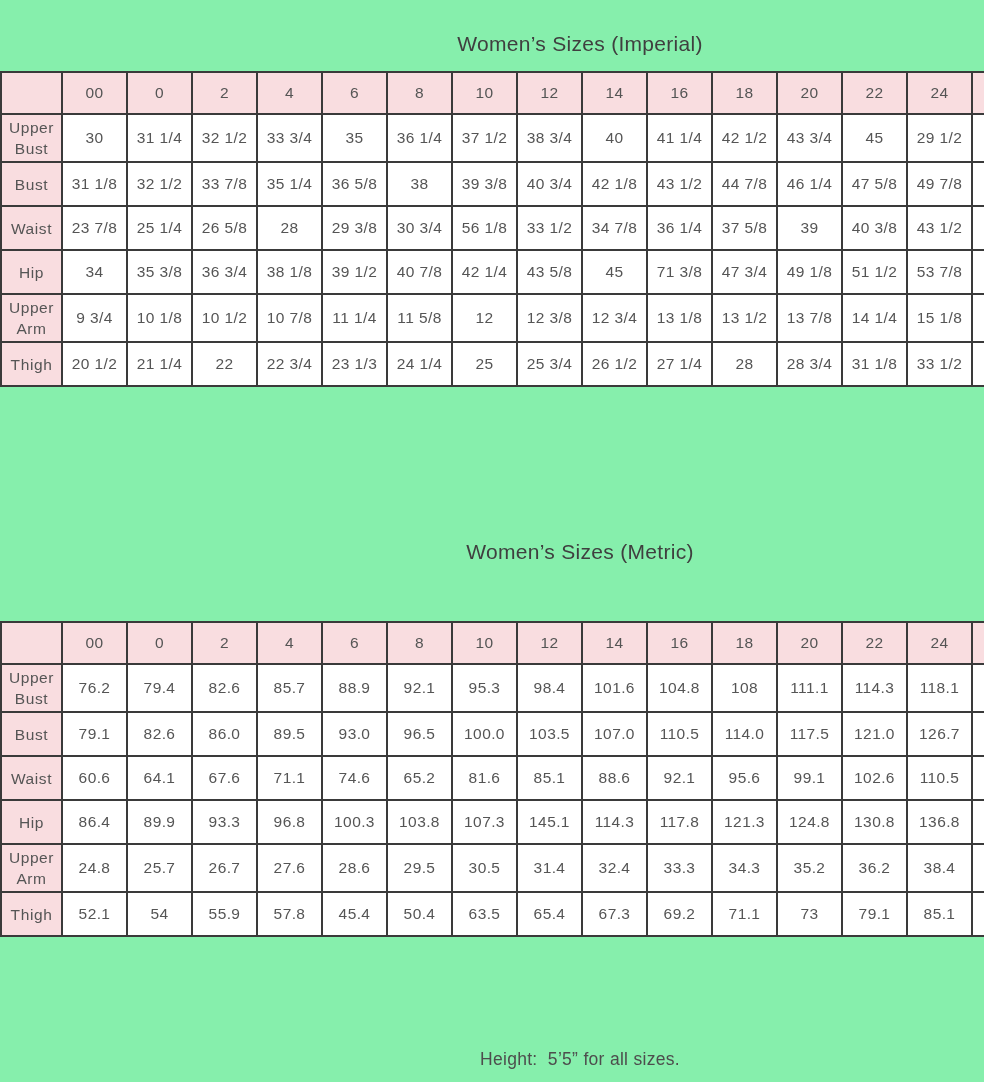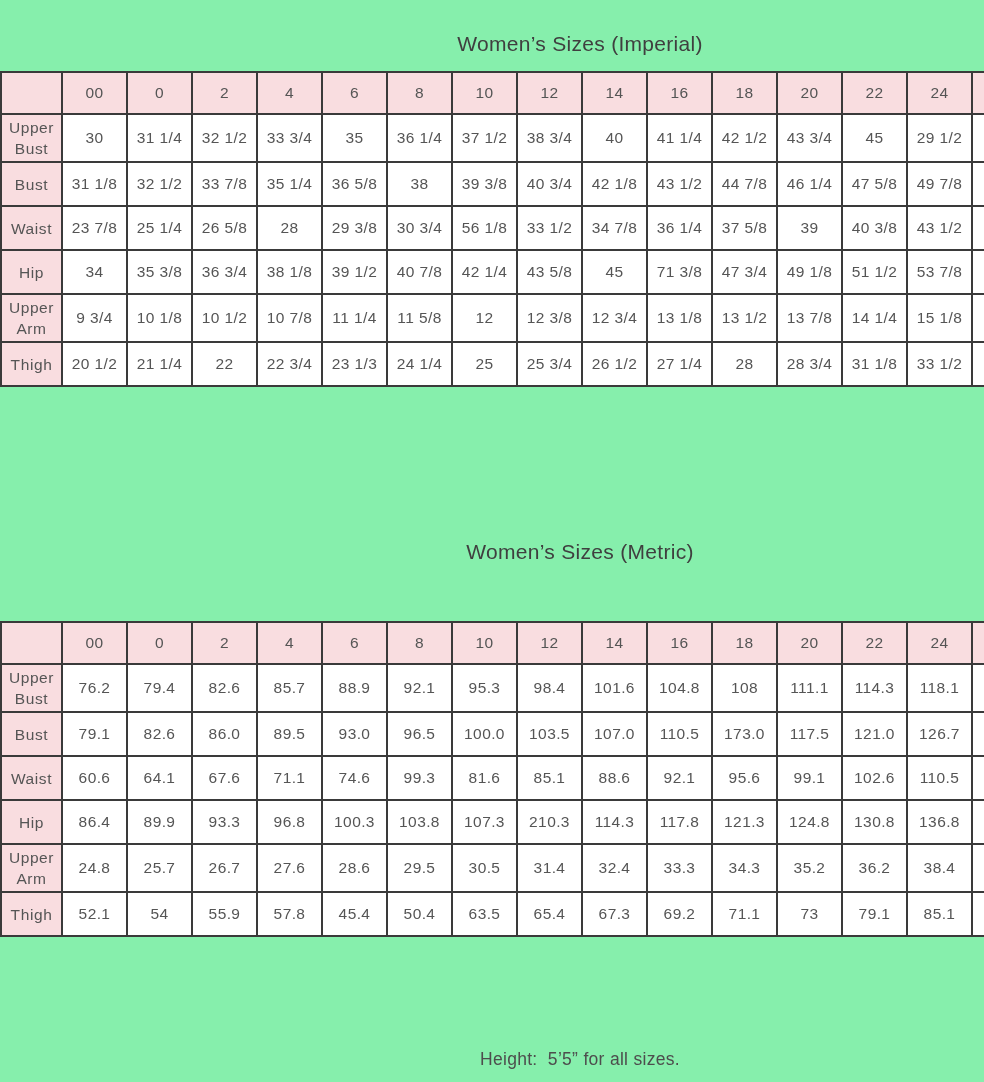--- a/index.html
+++ b/index.html
@@ -303,54 +303,54 @@
             <td>79.1</td>
             <td>82.6</td>
             <td>86.0</td>
             <td>89.5</td>
             <td>93.0</td>
             <td>96.5</td>
             <td>100.0</td>
             <td>103.5</td>
             <td>107.0</td>
             <td>110.5</td>
-            <td>173.0</td>
+            <td>114.0</td>
             <td>117.5</td>
             <td>121.0</td>
             <td>126.7</td>
             <td></td>
           </tr>
           <tr>
             <td class="row-label">Waist</td>
             <td>60.6</td>
             <td>64.1</td>
             <td>67.6</td>
             <td>71.1</td>
             <td>74.6</td>
-            <td>99.3</td>
+            <td>65.2</td>
             <td>81.6</td>
             <td>85.1</td>
             <td>88.6</td>
             <td>92.1</td>
             <td>95.6</td>
             <td>99.1</td>
             <td>102.6</td>
             <td>110.5</td>
             <td></td>
           </tr>
           <tr>
             <td class="row-label">Hip</td>
             <td>86.4</td>
             <td>89.9</td>
             <td>93.3</td>
             <td>96.8</td>
             <td>100.3</td>
             <td>103.8</td>
             <td>107.3</td>
-            <td>210.3</td>
+            <td>145.1</td>
             <td>114.3</td>
             <td>117.8</td>
             <td>121.3</td>
             <td>124.8</td>
             <td>130.8</td>
             <td>136.8</td>
             <td></td>
           </tr>
           <tr>
             <td class="row-label">Upper Arm</td>

